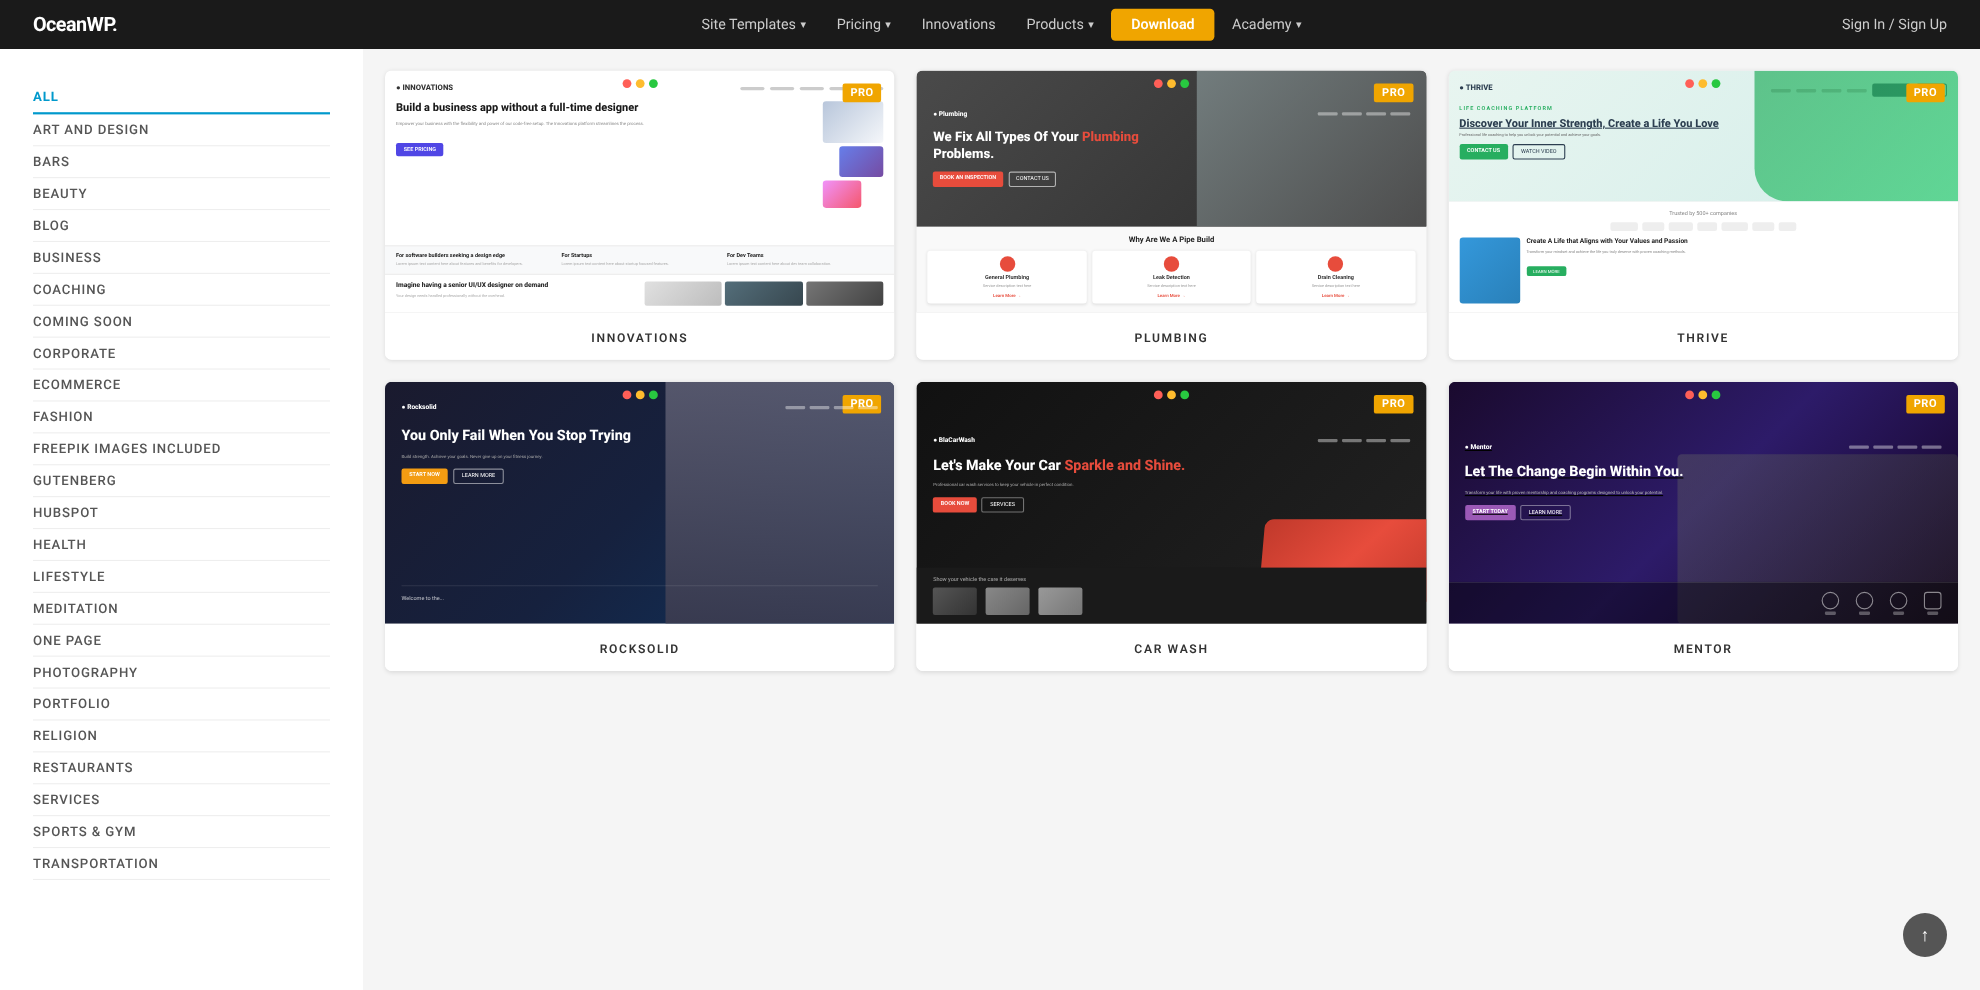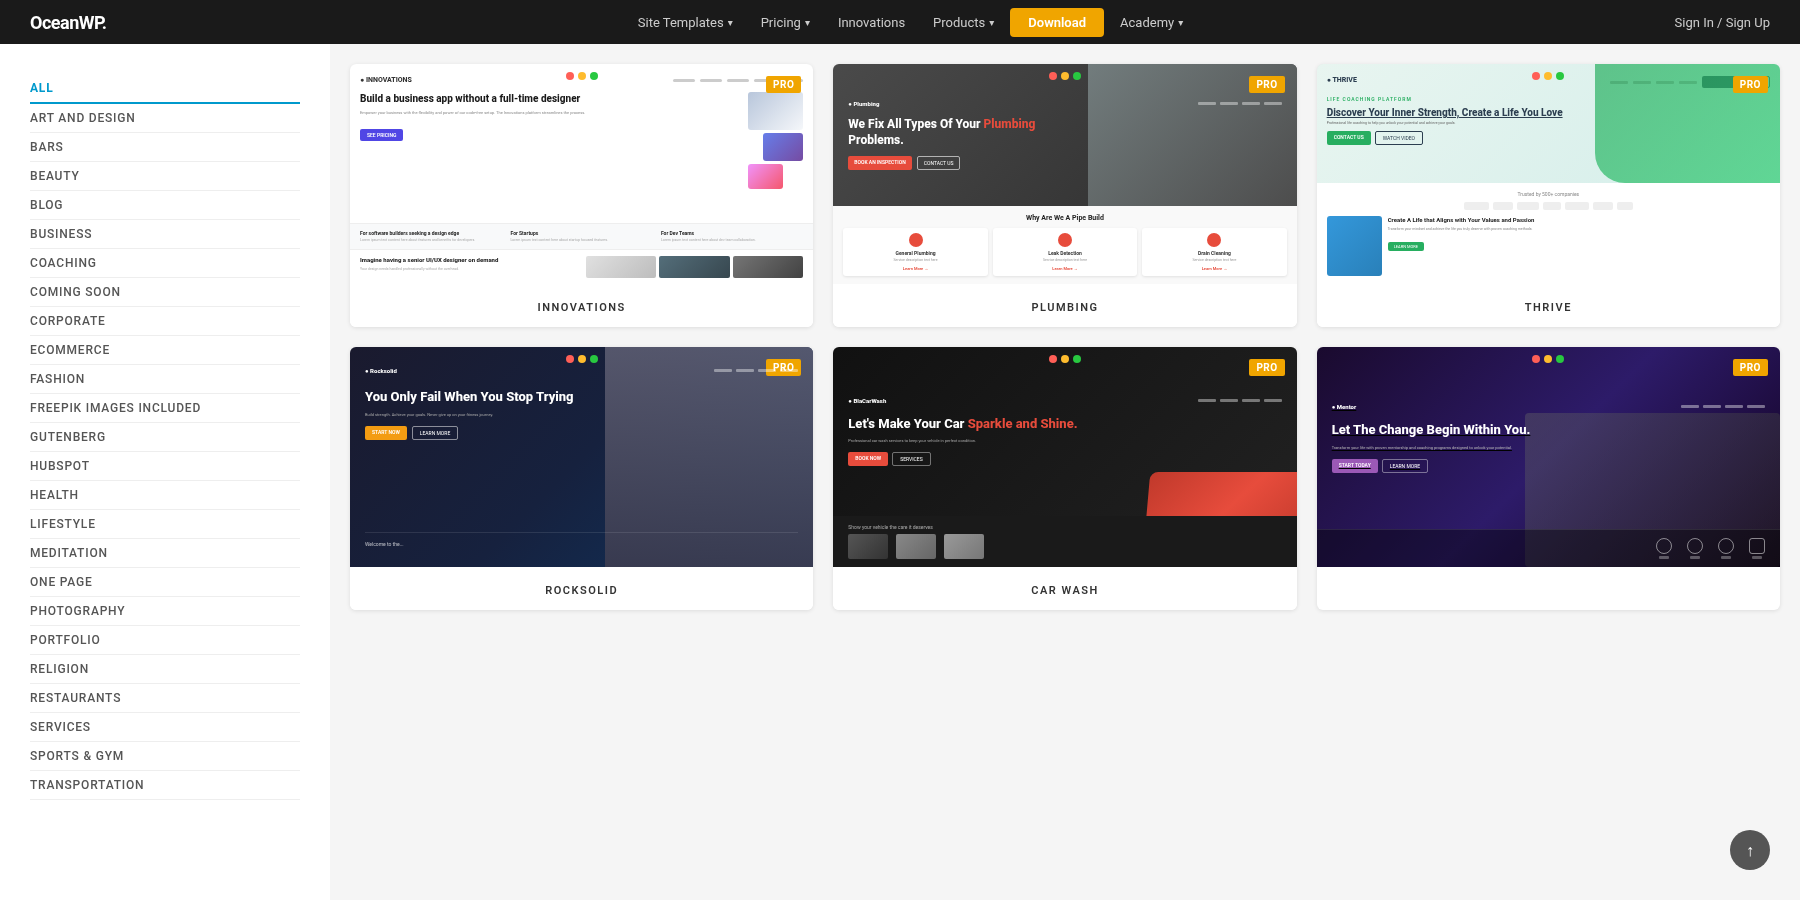--- a/index.html
+++ b/index.html
@@ -574,19 +574,22 @@
                 <div style="width:16px; height:16px; border-radius:50%; border:1px solid rgba(255,255,255,0.5);"></div>
                 <div style="width:10px; height:3px; background:rgba(255,255,255,0.3); border-radius:1px;"></div>
               </div>
               <div style="display:flex; flex-direction:column; align-items:center; gap:2px;">
                 <div style="width:16px; height:16px; border-radius:3px; border:1px solid rgba(255,255,255,0.5);"></div>
                 <div style="width:10px; height:3px; background:rgba(255,255,255,0.3); border-radius:1px;"></div>
               </div>
             </div>
           </div>
         </div>
+        <div class="card-footer">
+          <span class="card-title">MENTOR</span>
+        </div>
       </div>
 
     </div>
   </main>
 </div>
 
 <div class="scroll-top">↑</div>
 
 </body></html>

